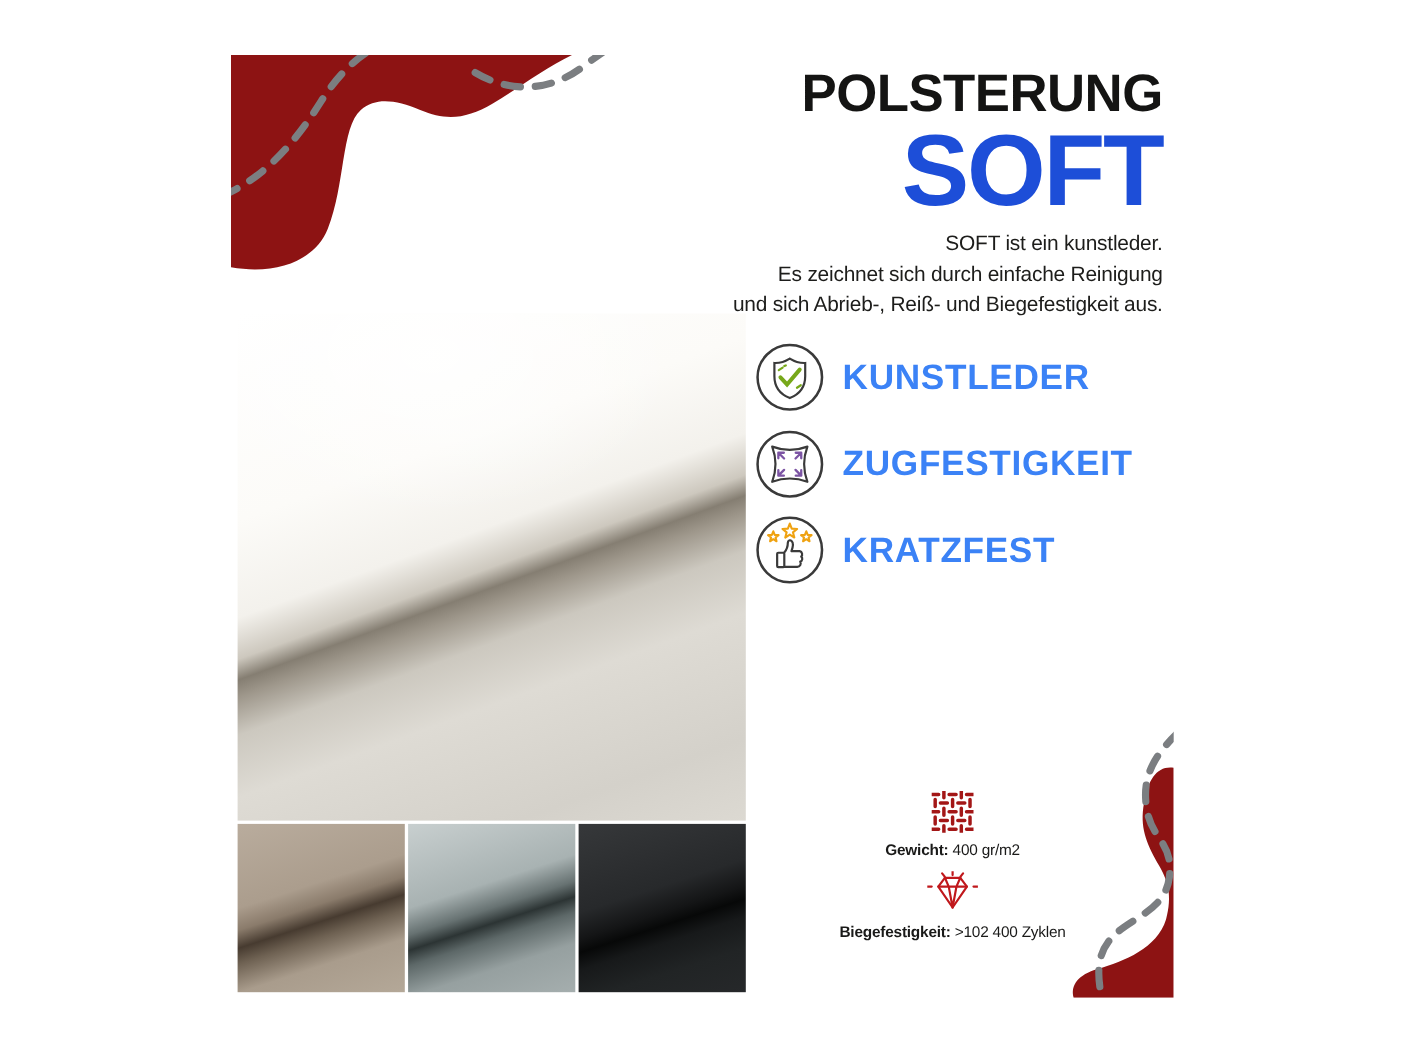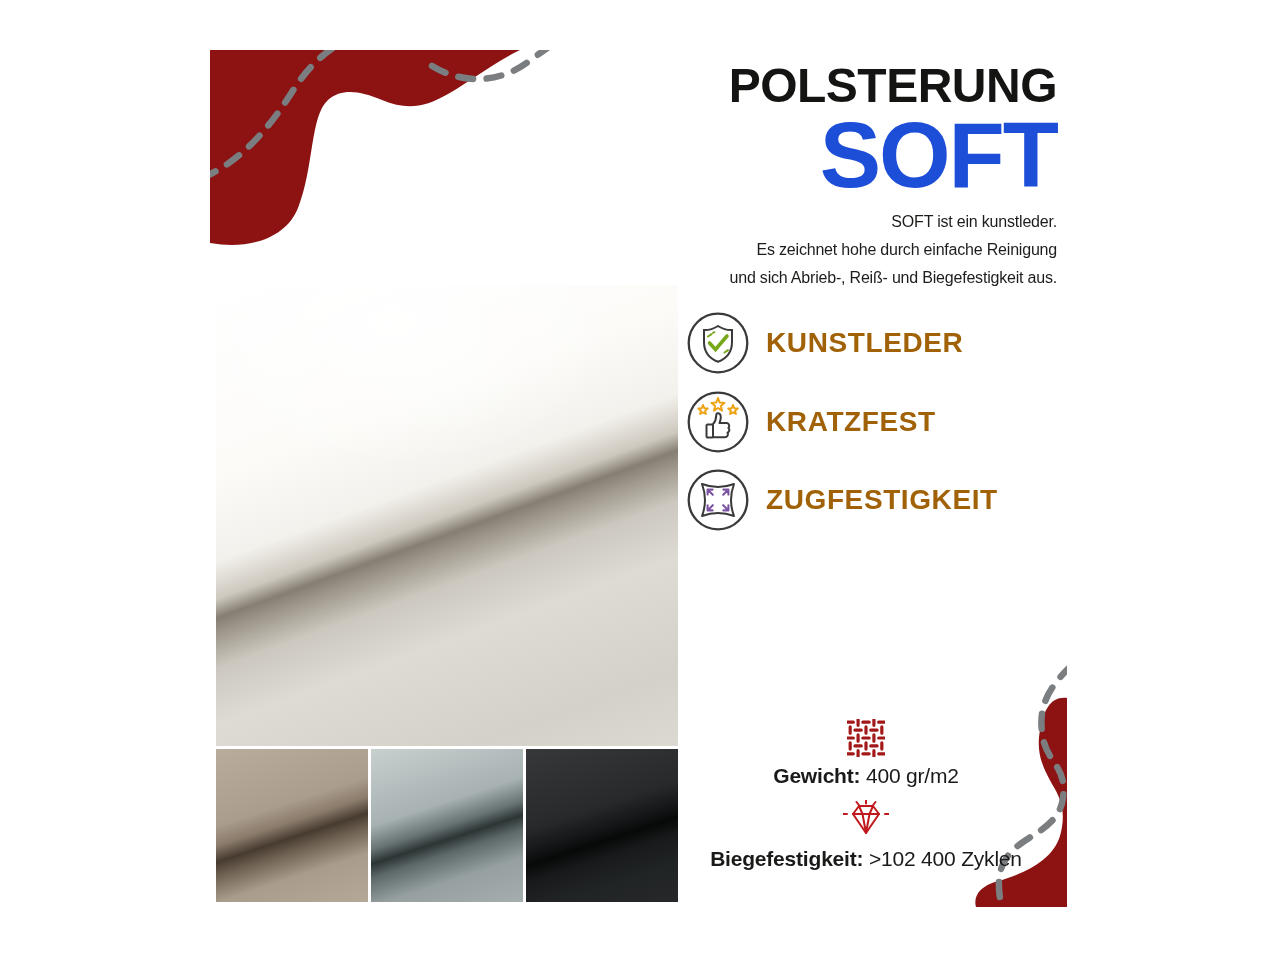--- a/index.html
+++ b/index.html
@@ -4,44 +4,44 @@
 <style>
   html,body{margin:0;padding:0;background:#ffffff;font-family:"Liberation Sans",sans-serif;}
   .frame{position:relative;width:1072px;height:960px;background:#ffffff;overflow:hidden;border-radius:13px;}
   .canvas{position:absolute;left:210px;top:50px;width:857px;height:857px;}
   .deco{position:absolute;left:0;top:0;width:857px;height:857px;pointer-events:none;}
 
   
   .title-block{position:absolute;top:12px;right:10px;text-align:right;}
   .t-kicker{font-size:48px;font-weight:bold;letter-spacing:-0.5px;line-height:1.0;color:#141413;}
   .t-name{font-size:92px;font-weight:bold;letter-spacing:-2px;line-height:0.82;color:#1d4ed8;margin-top:8px;}
-  .t-desc{margin-top:15px;font-size:16px;line-height:28px;color:#1d1d1b;letter-spacing:-0.2px;}
+  .t-desc{margin-top:15px;font-size:19px;line-height:28px;color:#1d1d1b;letter-spacing:-0.2px;}
 
   
   .photo{position:absolute;left:6px;top:235px;width:462px;height:461px;
     background:
       radial-gradient(ellipse 70% 45% at 38% 8%, rgba(255,255,255,0.85), rgba(255,255,255,0) 70%),
       linear-gradient(160deg,#ffffff 0%,#fcfbf8 30%,#f3f1ec 44%,#cdc8be 50%,#857e72 53%,#9e978b 55.5%,#ccc8bf 61%,#dedbd4 70%,#d4d1ca 88%,#dcd9d2 100%);
   }
   .swatches{position:absolute;left:6px;top:699px;width:462px;height:153px;display:flex;gap:3px;}
   .swatch{flex:1;height:100%;}
   .sw-beige{background:linear-gradient(162deg,#b9ac9d 0%,#ab9d8d 38%,#8a7b6b 48%,#473b30 56%,#6e6152 63%,#a99c8c 76%,#b4a898 100%);}
   .sw-gray{background:linear-gradient(162deg,#c8cfcf 0%,#a8b2b2 38%,#677272 50%,#2c3434 57%,#5d6868 64%,#96a0a0 78%,#a5aeae 100%);}
   .sw-black{background:linear-gradient(162deg,#36383a 0%,#27292b 40%,#141516 52%,#070808 58%,#17191a 66%,#212425 80%,#26282a 100%);}
 
   
   .features{position:absolute;left:476px;top:261px;display:flex;flex-direction:column;gap:14.5px;}
   .feature{display:flex;align-items:center;}
   .fe-icon{width:64px;height:64px;flex:0 0 64px;}
-  .fe-label{margin-left:16px;font-size:28px;font-weight:bold;letter-spacing:0.6px;color:#a16207;white-space:nowrap;text-align:right;}
+  .fe-label{margin-left:16px;font-size:32px;font-weight:bold;letter-spacing:0.6px;color:#3b82f6;white-space:nowrap;text-align:right;}
 
   
   .specs{position:absolute;left:466px;top:669px;width:380px;text-align:center;color:#1a1a19;}
   .spec-icon{display:block;margin:0 auto;}
-  .spec-line{font-size:21px;margin-top:7px;letter-spacing:-0.2px;white-space:nowrap;}
+  .spec-line{font-size:14px;margin-top:7px;letter-spacing:-0.2px;white-space:nowrap;}
   .spec-line b{font-weight:bold;}
   .mt10{margin-top:12px;}
 </style>
 </head>
 <body>
 
 <div class="frame">
   <div class="canvas">
 
     <svg class="deco" viewBox="0 0 857 857">
@@ -52,21 +52,21 @@
         <path d="M222,16 C252,34 288,34 318,12 C338,-3 352,-12 368,-22"></path>
         <path d="M861,616 C838,638 827,658 833,688 C838,714 857,716 853,748 C849,778 818,784 801,802 C790,814 787,828 790,848"></path>
       </g>
     </svg>
 
     <div class="title-block">
       <div class="t-kicker">POLSTERUNG</div>
       <div class="t-name">SOFT</div>
       <div class="t-desc">
         <div>SOFT ist ein kunstleder.</div>
-        <div>Es zeichnet hohe durch einfache Reinigung</div>
+        <div>Es zeichnet sich durch einfache Reinigung</div>
         <div>und sich Abrieb-, Reiß- und Biegefestigkeit aus.</div>
       </div>
     </div>
 
     <div class="photo"></div>
 
     <div class="swatches">
       <div class="swatch sw-beige"></div>
       <div class="swatch sw-gray"></div>
       <div class="swatch sw-black"></div>
@@ -84,45 +84,45 @@
             <path d="M27,21.8 L28.4,21.2" stroke-width="2"></path>
             <path d="M38.5,41.5 L42,39.2" stroke-width="2"></path>
           </g>
         </svg>
         <span class="fe-label">KUNSTLEDER</span>
       </div>
 
       <div class="feature">
         <svg class="fe-icon" viewBox="0 0 64 64">
           <circle cx="32" cy="32" r="29.3" fill="none" stroke="#3a3a3a" stroke-width="2.3"></circle>
+          <path d="M16,16 Q32,22 48,16 Q42,32 48,48 Q32,42 16,48 Q22,32 16,16 Z" fill="none" stroke="#3a3a3a" stroke-width="2" stroke-linejoin="round"></path>
+          <g fill="none" stroke="#7c54a4" stroke-width="2.1" stroke-linecap="round" stroke-linejoin="round">
+            <path d="M26.8,26.8 L21.6,21.6 M21.6,26.6 L21.6,21.6 L26.6,21.6"></path>
+            <path d="M37.2,26.8 L42.4,21.6 M42.4,26.6 L42.4,21.6 L37.4,21.6"></path>
+            <path d="M26.8,37.2 L21.6,42.4 M21.6,37.4 L21.6,42.4 L26.6,42.4"></path>
+            <path d="M37.2,37.2 L42.4,42.4 M37.4,42.4 L42.4,42.4 L42.4,37.4"></path>
+          </g>
+        </svg>
+        <span class="fe-label">ZUGFESTIGKEIT</span>
+      </div>
+
+      <div class="feature">
+        <svg class="fe-icon" viewBox="0 0 64 64">
+          <circle cx="32" cy="32" r="29.3" fill="none" stroke="#3a3a3a" stroke-width="2.3"></circle>
           <g fill="none" stroke="#efa211" stroke-width="1.9" stroke-linejoin="round">
             <path d="M32,8 L33.76,12.57 L38.66,12.84 L34.85,15.93 L36.12,20.66 L32,18 L27.88,20.66 L29.15,15.93 L25.34,12.84 L30.24,12.57 Z"></path>
             <path d="M17,15 L18.29,18.22 L21.76,18.46 L19.09,20.68 L19.94,24.05 L17,22.2 L14.06,24.05 L14.91,20.68 L12.24,18.46 L15.71,18.22 Z"></path>
             <path d="M47,15 L48.29,18.22 L51.76,18.46 L49.09,20.68 L49.94,24.05 L47,22.2 L44.06,24.05 L44.91,20.68 L42.24,18.46 L45.71,18.22 Z"></path>
           </g>
           <g fill="none" stroke="#3a3a3a" stroke-width="2" stroke-linecap="round" stroke-linejoin="round">
             <rect x="20.5" y="34.5" width="6.5" height="13" rx="1"></rect>
             <path d="M27,34.2 C28.6,32.4 30.2,29.8 30.2,25.4 C30.2,23.2 32.2,22.4 33.8,24 C35.6,25.8 34.6,30 33.5,33 L41,33 C43.4,33.4 43.8,36.6 42.4,38 C44,39.2 43.5,42 41.5,42.6 C42.8,44.6 41.3,47.3 38.8,47.3 L27,47.3"></path>
           </g>
         </svg>
         <span class="fe-label">KRATZFEST</span>
-      </div>
-
-      <div class="feature">
-        <svg class="fe-icon" viewBox="0 0 64 64">
-          <circle cx="32" cy="32" r="29.3" fill="none" stroke="#3a3a3a" stroke-width="2.3"></circle>
-          <path d="M16,16 Q32,22 48,16 Q42,32 48,48 Q32,42 16,48 Q22,32 16,16 Z" fill="none" stroke="#3a3a3a" stroke-width="2" stroke-linejoin="round"></path>
-          <g fill="none" stroke="#7c54a4" stroke-width="2.1" stroke-linecap="round" stroke-linejoin="round">
-            <path d="M26.8,26.8 L21.6,21.6 M21.6,26.6 L21.6,21.6 L26.6,21.6"></path>
-            <path d="M37.2,26.8 L42.4,21.6 M42.4,26.6 L42.4,21.6 L37.4,21.6"></path>
-            <path d="M26.8,37.2 L21.6,42.4 M21.6,37.4 L21.6,42.4 L26.6,42.4"></path>
-            <path d="M37.2,37.2 L42.4,42.4 M37.4,42.4 L42.4,42.4 L42.4,37.4"></path>
-          </g>
-        </svg>
-        <span class="fe-label">ZUGFESTIGKEIT</span>
       </div>
 
 
 
     </div>
 
     <div class="specs">
       <svg class="spec-icon" width="38" height="38" viewBox="0 0 36 36">
         <g fill="none" stroke="#a31717" stroke-width="3" stroke-linecap="round">
           <path d="M0,3 h6 M15,3 h6 M30,3 h6 M7.5,10.5 h6 M22.5,10.5 h6 M0,18 h6 M15,18 h6 M30,18 h6 M7.5,25.5 h6 M22.5,25.5 h6 M0,33 h6 M15,33 h6 M30,33 h6"></path>

